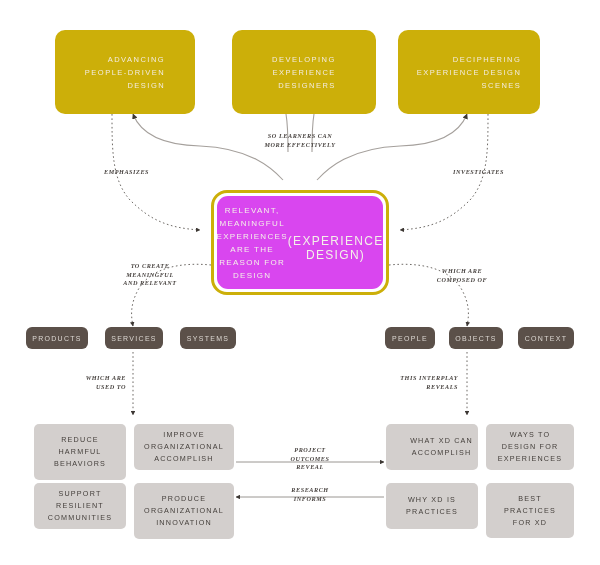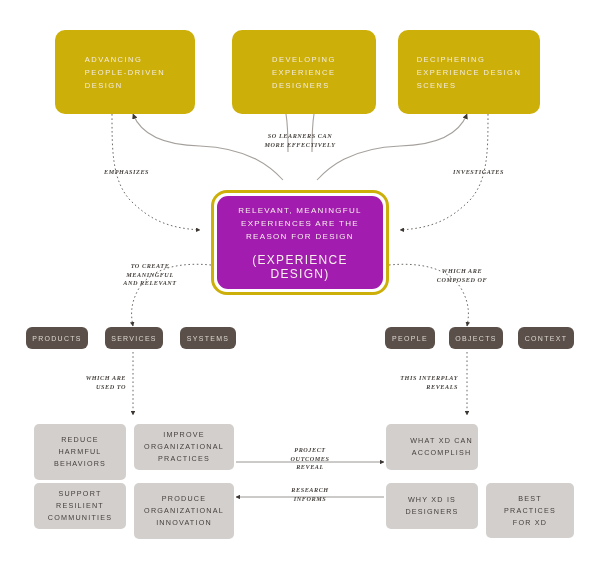--- a/index.html
+++ b/index.html
@@ -30,21 +30,21 @@
   }
 
   
   .goal-box {
     position: absolute;
     background: #ccaf09;
     border-radius: 10px;
     display: flex;
     align-items: center;
     justify-content: center;
-    text-align: left;
+    text-align: right;
     box-sizing: border-box;
     padding: 4px 16px;
   }
   .goal-box .label {
     color: #f3ece0;
     font-size: 7.5px;
     letter-spacing: 1.5px;
     line-height: 13px;
     font-weight: 400;
     white-space: pre-line;
@@ -59,25 +59,25 @@
     height: 105px;
     border: 3px solid #ccaf09;
     border-radius: 16px;
     box-sizing: border-box;
     background: #ffffff;
     padding: 3px;
   }
   #center-node-inner {
     width: 100%;
     height: 100%;
-    background: #a21caf;
+    background: #d946ef;
     border-radius: 11px;
     box-sizing: border-box;
     display: flex;
-    flex-direction: column;
+    flex-direction: row;
     align-items: center;
     justify-content: center;
     text-align: center;
     padding: 6px 10px;
   }
   #center-node-inner .main {
     color: #f4f0e9;
     font-size: 8px;
     letter-spacing: 1.3px;
     line-height: 13px;
@@ -255,39 +255,44 @@
   </div>
 
   <div class="outcome-box" style="left:34px; top:424px; width:92px; height:56px;">
     <span class="label">REDUCE
 HARMFUL
 BEHAVIORS</span>
   </div>
   <div class="outcome-box" style="left:134px; top:424px; width:100px; height:46px;">
     <span class="label">IMPROVE
 ORGANIZATIONAL
-PRACTICES</span>
+ACCOMPLISH</span>
   </div>
   <div class="outcome-box" style="left:34px; top:483px; width:92px; height:46px;">
     <span class="label">SUPPORT
 RESILIENT
 COMMUNITIES</span>
   </div>
   <div class="outcome-box" style="left:134px; top:483px; width:100px; height:56px;">
     <span class="label">PRODUCE
 ORGANIZATIONAL
 INNOVATION</span>
   </div>
 
   <div class="outcome-box" style="left:386px; top:424px; width:92px; height:46px;justify-content:flex-end;">
     <span class="label">WHAT XD CAN
 ACCOMPLISH</span>
   </div>
+  <div class="outcome-box" style="left:486px; top:424px; width:88px; height:46px;">
+    <span class="label">WAYS TO
+DESIGN FOR
+EXPERIENCES</span>
+  </div>
   <div class="outcome-box" style="left:386px; top:483px; width:92px; height:46px;">
     <span class="label">WHY XD IS
-DESIGNERS</span>
+PRACTICES</span>
   </div>
   <div class="outcome-box" style="left:486px; top:483px; width:88px; height:55px;">
     <span class="label">BEST PRACTICES
 FOR XD</span>
   </div>
 
 </div>
 
 </body></html>

